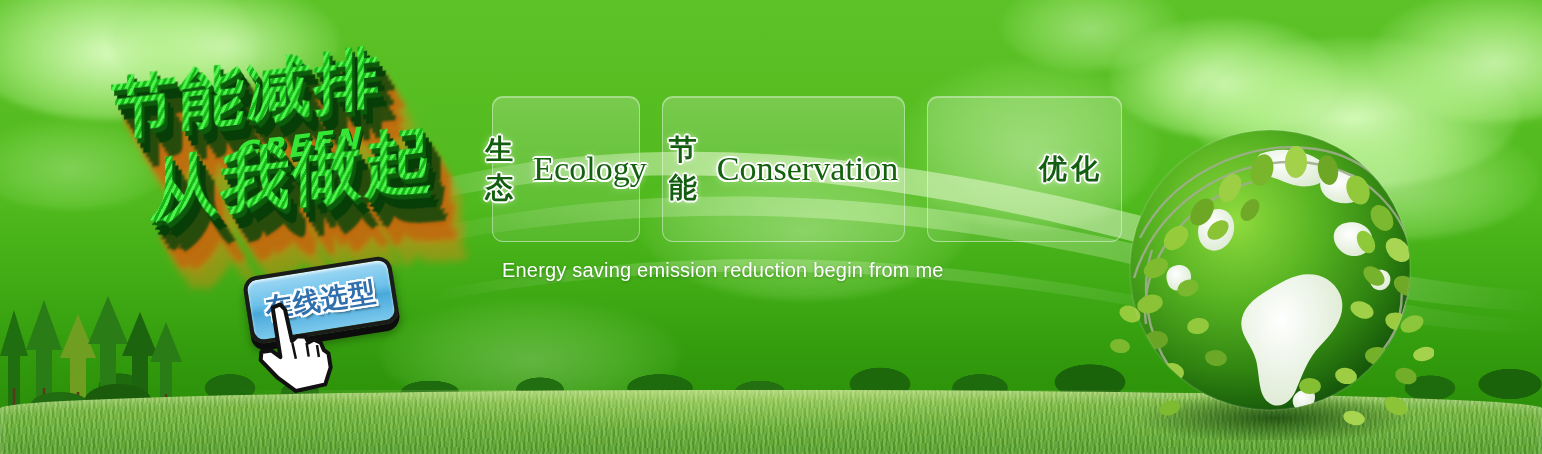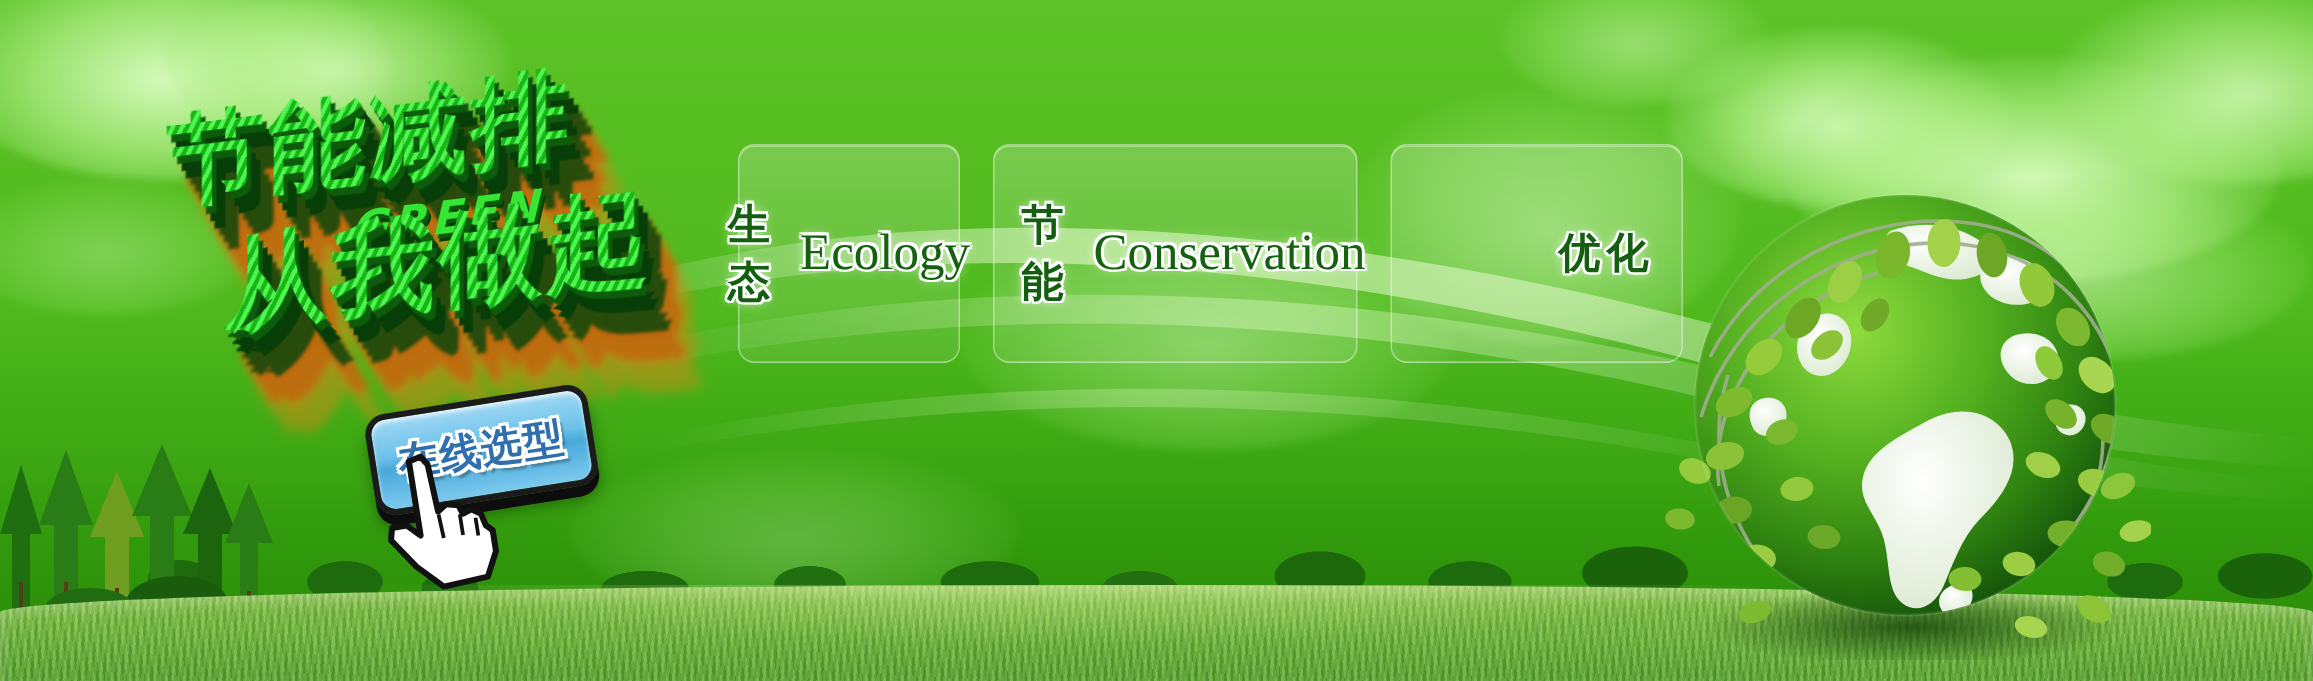--- a/index.html
+++ b/index.html
@@ -120,21 +120,21 @@
     height:146px;
     border-radius:11px;
     border:1px solid rgba(255,255,255,.40);
     background:linear-gradient(180deg,rgba(255,255,255,.20) 0%,rgba(255,255,255,.13) 48%,rgba(255,255,255,.08) 100%);
     box-shadow:inset 0 1px 0 rgba(255,255,255,.35);
     display:flex;flex-direction:row;align-items:center;justify-content:center;
     gap:16px;
     padding:0 18px;
   }
   .card.c1{width:148px;}
-  .card.c2{width:243px;justify-content:space-between;}
+  .card.c2{width:243px;}
   .card.c3{width:195px;justify-content:flex-end;}
   .card-cn{
     font-size:28px;font-weight:bold;letter-spacing:4px;
     color:#135e10;
     font-family:"DejaVu Sans","Liberation Sans",sans-serif;
     text-shadow:
       -1.6px 0 #fff,1.6px 0 #fff,0 -1.6px #fff,0 1.6px #fff,
       -1.4px -1.4px #fff,1.4px -1.4px #fff,-1.4px 1.4px #fff,1.4px 1.4px #fff,
       0 0 7px rgba(255,255,255,.95);
   }
@@ -248,20 +248,21 @@
     </div>
     <div class="card c2">
       <span class="card-cn">节能</span>
       <span class="card-en">Conservation</span>
     </div>
     <div class="card c3">
       <span class="card-cn">优化</span>
     </div>
   </div>
 
+  <div class="tagline">Energy saving emission reduction begin from me</div>
 
   <svg class="globe-wrap" viewBox="0 0 324 322">
     <defs>
       <radialGradient id="sph" cx="38%" cy="32%" r="72%">
         <stop offset="0%" stop-color="#8fdb3e"></stop>
         <stop offset="42%" stop-color="#56b221"></stop>
         <stop offset="76%" stop-color="#2f8310"></stop>
         <stop offset="100%" stop-color="#14540a"></stop>
       </radialGradient>
       <radialGradient id="cont" cx="40%" cy="35%" r="70%">

